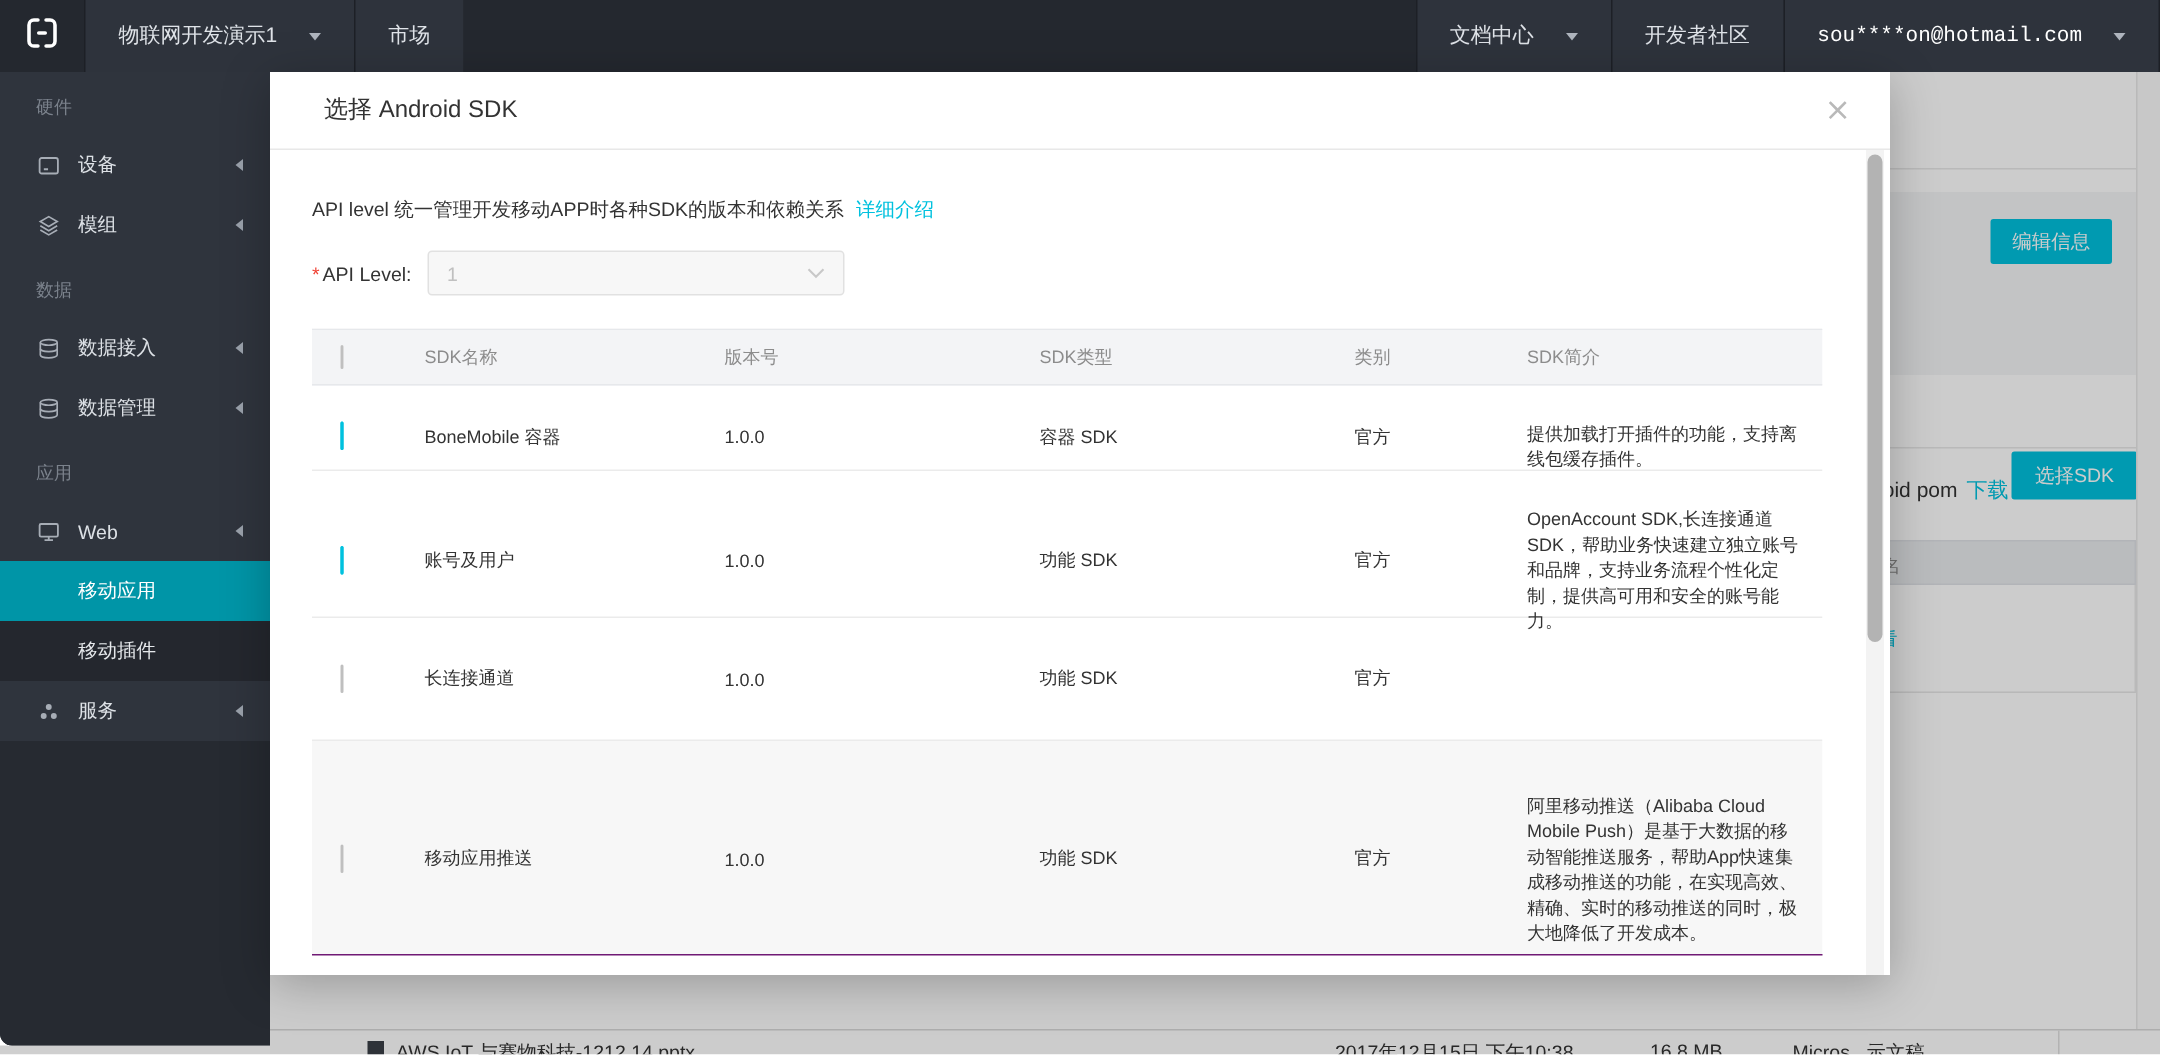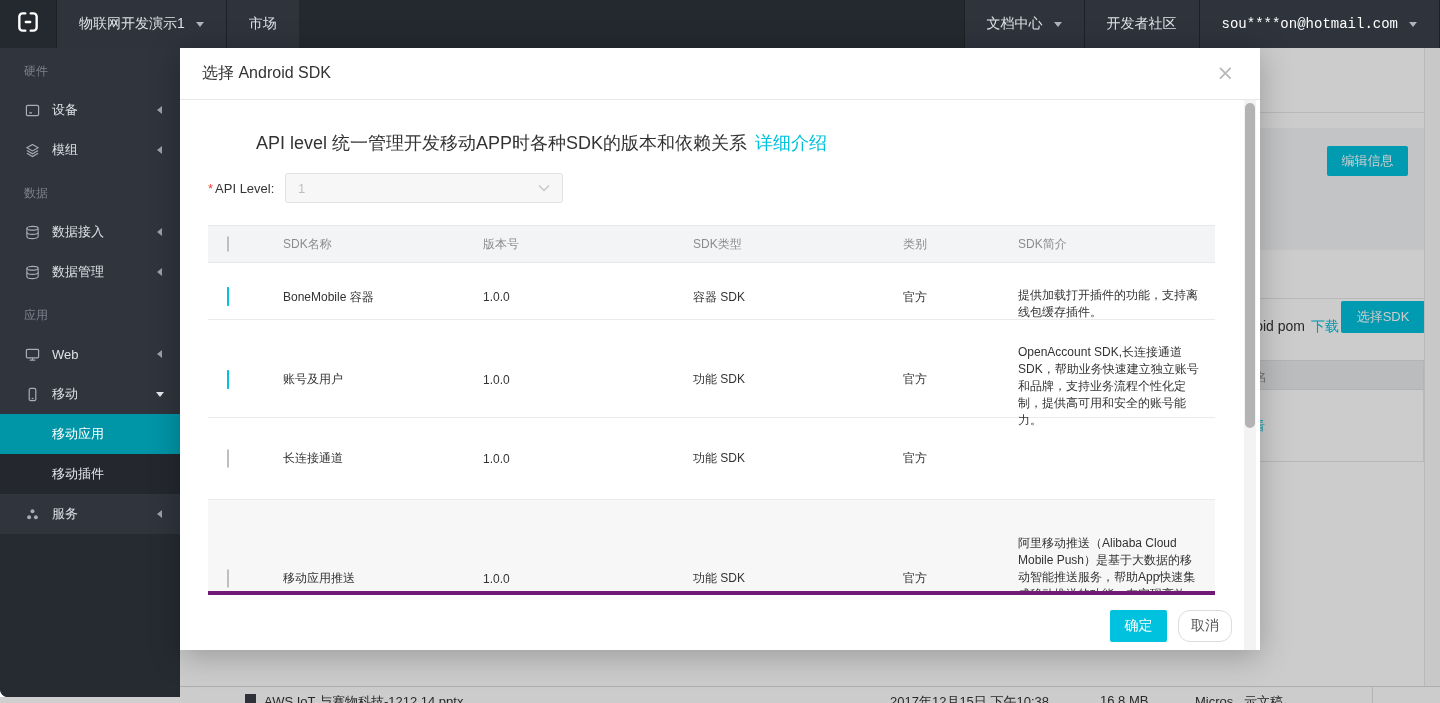--- a/index.html
+++ b/index.html
@@ -7,21 +7,21 @@
   body {
     position:relative; overflow:hidden; background:#fff;
     font-family:"Liberation Sans","DejaVu Sans",sans-serif;
     -webkit-font-smoothing:antialiased;
   }
 
   
   .topnav { position:absolute; left:0; top:0; width:1440px; height:48px;
     background:#24282f; display:flex; z-index:40; }
   .logo-box { width:56px; display:flex; align-items:center; justify-content:center; cursor:pointer; }
-  .nav-item { display:flex; align-items:center; gap:11px; padding:0 22px;
+  .nav-item { display:flex; align-items:center; gap:21px; padding:0 22px;
     background:#2e333c; border-left:1px solid #1d2026; color:#dfe3e8;
     font-size:14px; cursor:pointer; white-space:nowrap; }
   .nav-item:last-child { border-right:1px solid #1d2026; }
   .nav-spacer { flex:1; background:#24282f; }
   .caret-down { width:0; height:0; border:4px solid transparent;
     border-top:5px solid #aeb4bd; margin-top:5px; }
 
   
   .sidebar { position:absolute; left:0; top:48px; width:180px; height:649px;
     background:#262a31; z-index:30; display:flex; flex-direction:column;
@@ -75,38 +75,38 @@
   .bh-file-row .f-size { position:absolute; left:920px; top:6px; }
   .bh-file-row .f-type { position:absolute; left:1015px; top:6px; }
   .bh-file-row .f-vline { position:absolute; left:1192px; top:0; bottom:0; border-left:1px solid #e0e0e0; }
 
   .overlay { position:absolute; left:180px; top:48px; width:1260px; height:655px;
     background:rgba(0,0,0,0.2); z-index:20; }
 
   
   .modal { position:absolute; left:180px; top:48px; width:1080px; height:602px;
     background:#fff; z-index:50; box-shadow:0 6px 30px rgba(0,0,0,0.25); }
-  .modal-header { height:52px; padding:0 26px 0 22px; display:flex; align-items:center;
+  .modal-header { height:52px; padding:0 26px 0 36px; display:flex; align-items:center;
     border-bottom:1px solid #e8e8e8; }
   .modal-title { font-size:16px; color:#333; }
   .modal-close { margin-left:auto; font-size:21px; color:#b9b9b9; line-height:1;
     background:none; border:none; cursor:pointer; font-family:"DejaVu Sans",sans-serif; }
   .modal-body { position:relative; height:550px; overflow:hidden; padding:0 28px; }
-  .intro { margin-top:31px; font-size:18px; color:#333;margin-left:48px; }
+  .intro { margin-top:31px; font-size:13px; color:#333; }
   .intro-link { color:#00c1de; margin-left:8px; text-decoration:none; cursor:pointer; }
   .api-row { margin-top:18px; display:flex; align-items:center; height:30px; }
   .api-label { width:77px; font-size:13px; color:#333; }
   .req { color:#f04134; margin-right:2px; }
   .api-select { width:278px; height:30px; background:#f7f7f7; border:1px solid #e1e1e1;
     border-radius:3px; display:flex; align-items:center; padding:0 12px;
     color:#c0c0c0; font-size:13px; cursor:not-allowed; }
   .api-select .sel-caret { margin-left:auto; display:flex; }
 
-  .sdk-table { margin-top:22px; width:1007px; height:370px; overflow:hidden;
-    border-bottom:4px solid #701a75; }
+  .sdk-table { margin-top:22px; width:1007px; height:418px; overflow:hidden;
+    border-bottom:1px solid #701a75; }
   .trow { display:grid; grid-template-columns:75px 200px 210px 210px 115px 197px;
     align-items:center; border-bottom:1px solid #ebebeb; }
   .trow.thead { height:38px; background:#f3f4f6; border-top:1px solid #e6e8eb;
     border-bottom:1px solid #e6e8eb; color:#8c8c8c; font-size:12px; }
   .trow .c-check { padding-left:19px; }
   .trow .cell { font-size:12px; color:#333; }
   .trow .c-desc { line-height:17px; padding:24px 14px 10px 0; }
   .r1 { height:57px; } .r2 { height:98px; } .r3 { height:82px; }
   .r4 { min-height:158px; background:#f7f7f7; }
 
@@ -220,30 +220,20 @@
       <svg width="15" height="15" viewBox="0 0 16 16" fill="none" stroke="#a7adb6" stroke-width="1.3">
         <rect x="1.5" y="2.5" width="13" height="9" rx="1"></rect>
           <path d="M8 11.5 v2.5"></path>
           <path d="M5 14 h6"></path>
       </svg>
     </span>
     <span>Web</span>
     <span class="arrow-left"></span>
   </div>
 
-  <div class="menu-item">
-    <span class="mi-icon">
-      <svg width="15" height="15" viewBox="0 0 16 16" fill="none" stroke="#a7adb6" stroke-width="1.3">
-        <rect x="4.5" y="1.5" width="7" height="13" rx="1.5"></rect>
-          <path d="M7 12.3 h2"></path>
-      </svg>
-    </span>
-    <span>移动</span>
-    <span class="arrow-down"></span>
-  </div>
 
   <div class="submenu-item selected">
     <span>移动应用</span>
   </div>
   <div class="submenu-item">
     <span>移动插件</span>
   </div>
 
   <div class="menu-item">
     <span class="mi-icon">

